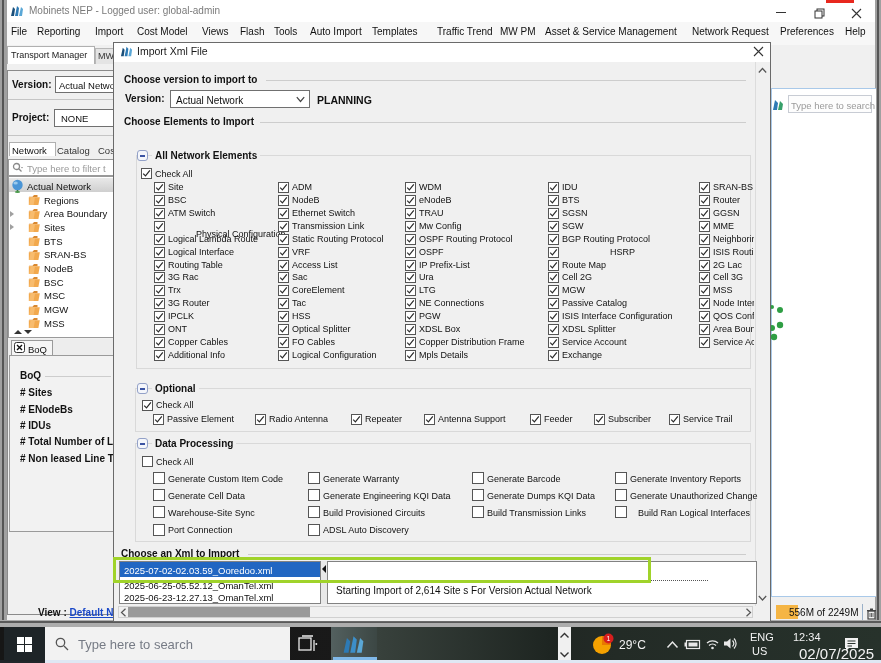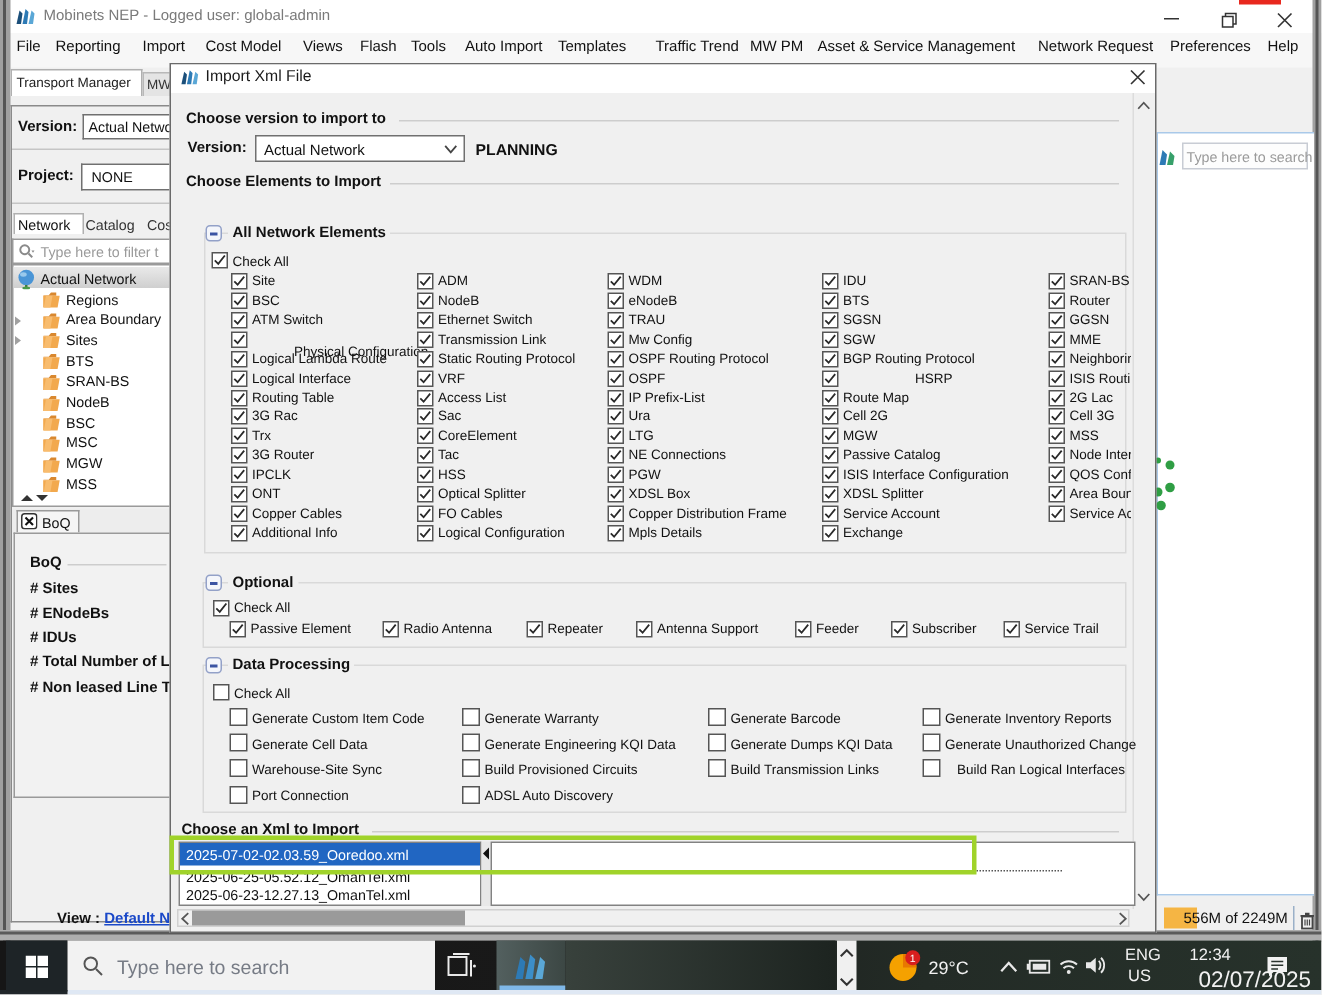--- a/index.html
+++ b/index.html
@@ -300,20 +300,21 @@
 <div class="abs" style="left:120px;top:562px;width:200px;height:15px;background:#2166c2;"></div>
 <div class="abs" style="left:124px;top:565px;font-size:9.5px;color:#fff;white-space:nowrap;">2025-07-02-02.03.59_Ooredoo.xml</div>
 <div class="abs" style="left:124px;top:580px;font-size:9.5px;color:#111;white-space:nowrap;">2025-06-25-05.52.12_OmanTel.xml</div>
 <div class="abs" style="left:124px;top:592px;font-size:9.5px;color:#111;white-space:nowrap;">2025-06-23-12.27.13_OmanTel.xml</div>
 
 <div class="abs" style="left:321px;top:561px;width:6px;height:43px;background:#e8e8e8;"></div>
 <div class="abs" style="left:322px;top:565px;width:0;height:0;border-top:4px solid transparent;border-bottom:4px solid transparent;border-right:4px solid #111;"></div>
 
 <div class="abs" style="left:327px;top:561px;width:430px;height:43px;background:#fff;border:1px solid #828282;box-sizing:border-box;overflow:hidden;">
 <div class="abs" style="left:8px;top:17px;width:372px;height:1px;border-bottom:1.5px dotted #555;"></div>
+<div class="abs" style="left:8px;top:23px;font-size:10px;color:#111;white-space:nowrap;">Starting Import of 2,614 Site s For Version Actual Network</div>
 </div>
 
 <div class="abs" style="left:113px;top:557px;width:538px;height:26px;border:3.5px solid #a0d32a;box-sizing:border-box;"></div>
 
 <div class="abs" style="left:118px;top:606px;width:635px;height:12px;background:#f0f0f0;border:1px solid #d0d0d0;box-sizing:border-box;"></div>
 <div class="abs" style="left:128px;top:607px;width:182px;height:10px;background:#9a9a9a;"></div>
 <svg class="abs" style="left:120px;top:608px;" width="7" height="9" viewBox="0 0 7 9">
     <path d="M5.5 0.8 L1.5 4.5 L5.5 8.2" fill="none" stroke="#555" stroke-width="1.2"></path>
   </svg>
 <svg class="abs" style="left:745px;top:608px;" width="7" height="9" viewBox="0 0 7 9">

